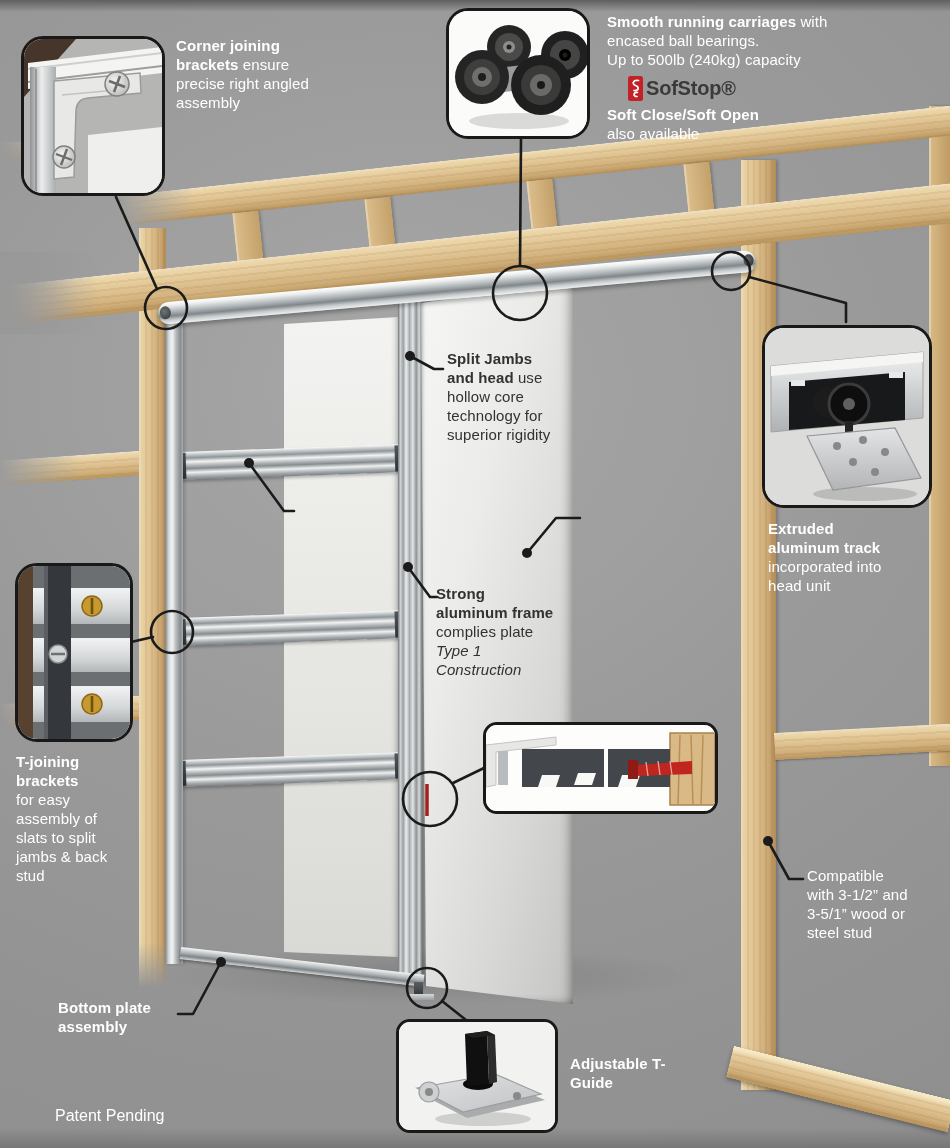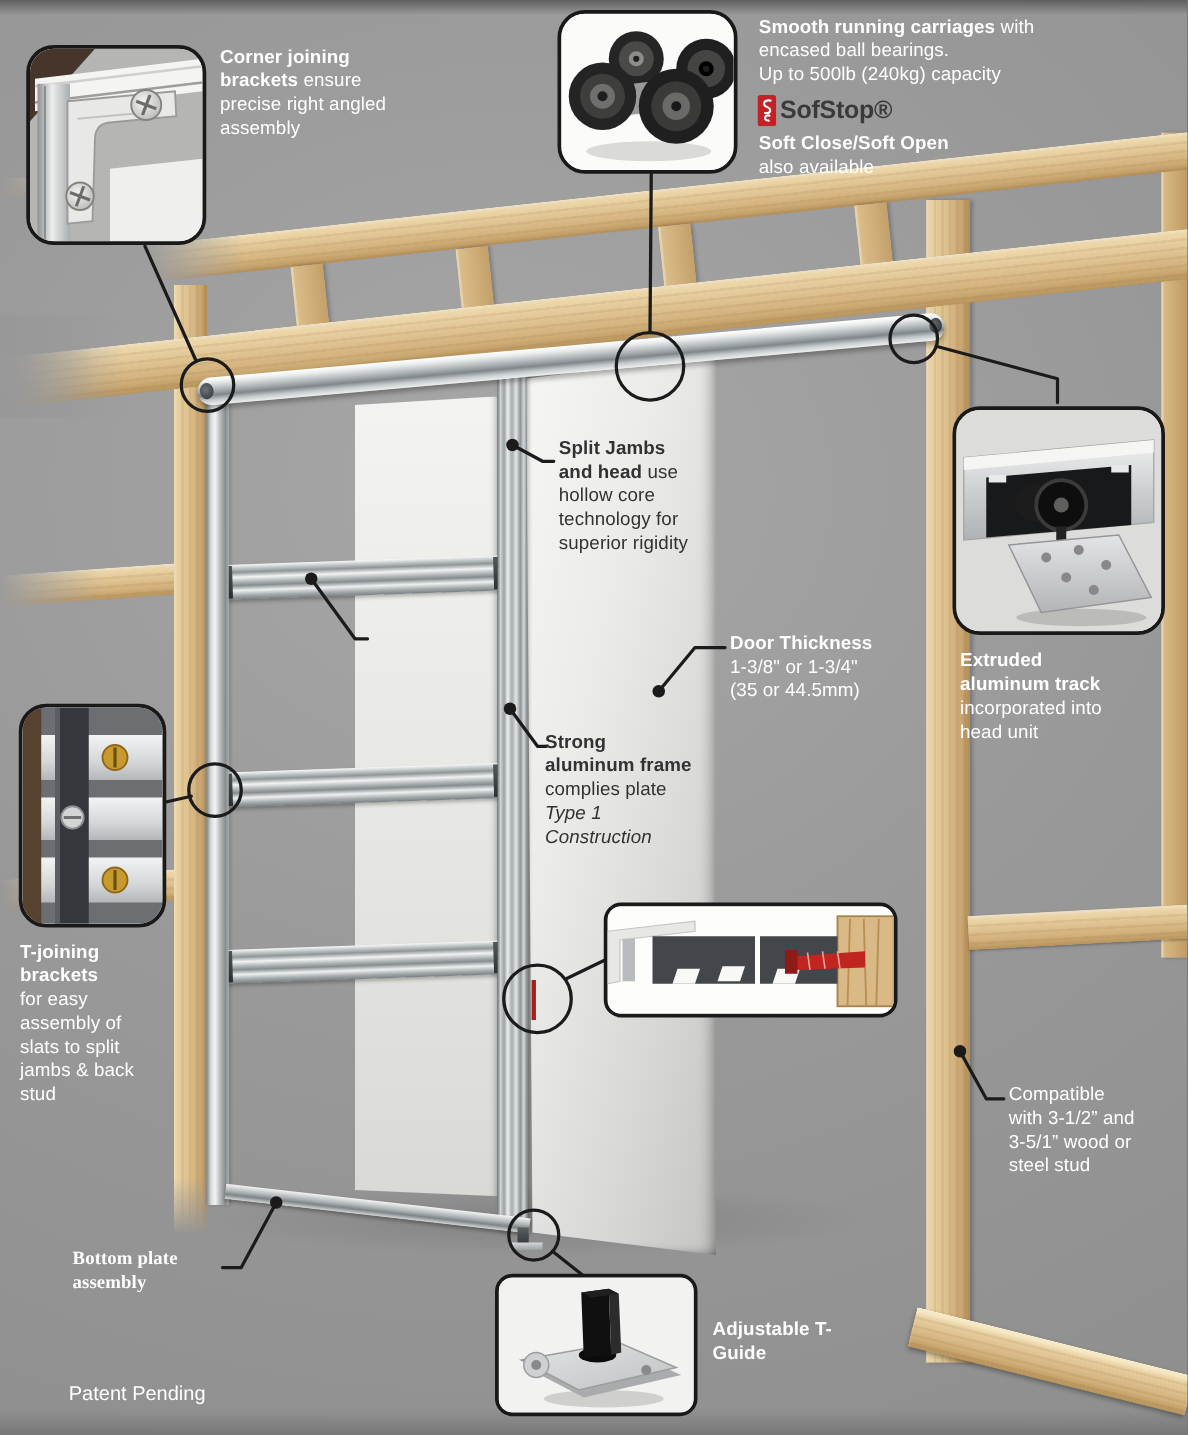--- a/index.html
+++ b/index.html
@@ -317,42 +317,41 @@
       <polygon points="66,12 88,9 90,62 68,64" fill="#101010"></polygon>
       <polygon points="88,9 96,13 98,60 90,62" fill="#2c2c2c"></polygon>
       <polygon points="66,12 88,9 96,13 74,16" fill="#1f1f1f"></polygon>
     </svg>
   </div>
 
   <div class="callout" style="left:176px;top:36px;width:155px;"><span style="font-weight: 700;">Corner joining brackets</span><span> ensure precise right angled assembly</span></div>
 
   <div class="callout" style="left:607px;top:12px;width:240px;"><span style="font-weight: 700;">Smooth running carriages</span><span> with encased ball bearings.</span><br><span>Up to 500lb (240kg) capacity</span></div>
 
-  <div class="brandrow" style="left:606px;top:76px;">
+  <div class="brandrow" style="left:628px;top:76px;">
     <svg width="15" height="25" viewBox="0 0 15 25">
       <rect width="15" height="25" rx="2.5" fill="#c42127"></rect>
       <path d="M10.5,4.5 C5,3.5 3.5,8 7.5,9.5 C11.5,11 11,15 6,14.5 M9.5,16.5 C5.5,16 4.5,20.5 9,20.5" stroke="#ffffff" stroke-width="1.7" fill="none" stroke-linecap="round"></path>
     </svg>
     <span class="brandname">SofStop®</span>
   </div>
   <div class="callout" style="left:607px;top:105px;width:210px;"><span style="font-weight: 700;">Soft Close/Soft Open</span><br><span>also available</span></div>
 
   <div class="callout" style="left:768px;top:519px;width:132px;"><span style="font-weight: 700;">Extruded aluminum track</span><span> incorporated into head unit</span></div>
 
   <div class="callout dark" style="left:447px;top:349px;width:104px;"><span style="font-weight: 700;">Split Jambs and head</span><span> use hollow core technology for superior rigidity</span></div>
 
-  <div class="callout" style="left:584px;top:505px;width:140px;"><span style="font-weight: 700;">Door Thickness</span><br><span>1-3/8" or 1-3/4"</span><br><span>(35 or 44.5mm)</span></div>
 
 
   <div class="callout dark" style="left:436px;top:584px;width:120px;"><span style="font-weight: 700;">Strong aluminum frame</span><span> complies plate </span><span style="font-style: italic;">Type 1 Construction</span></div>
 
   <div class="callout" style="left:16px;top:752px;width:106px;"><span style="font-weight: 700;">T-joining brackets</span><br><span>for easy assembly of slats to split jambs &amp; back stud</span></div>
 
 
   <div class="callout" style="left:807px;top:866px;width:108px;">Compatible with 3-1/2” and 3-5/1” wood or steel stud</div>
 
-  <div class="callout bold" style="left:58px;top:998px;width:118px;font-family:Liberation Serif, serif;">Bottom plate assembly</div>
+  <div class="callout bold" style="left:58px;top:998px;width:118px;">Bottom plate assembly</div>
 
   <div class="callout bold" style="left:570px;top:1054px;width:104px;">Adjustable T-Guide</div>
 
   <div class="patent" style="left:55px;top:1107px;">Patent Pending</div>
 
 </div>
 
 </body></html>

